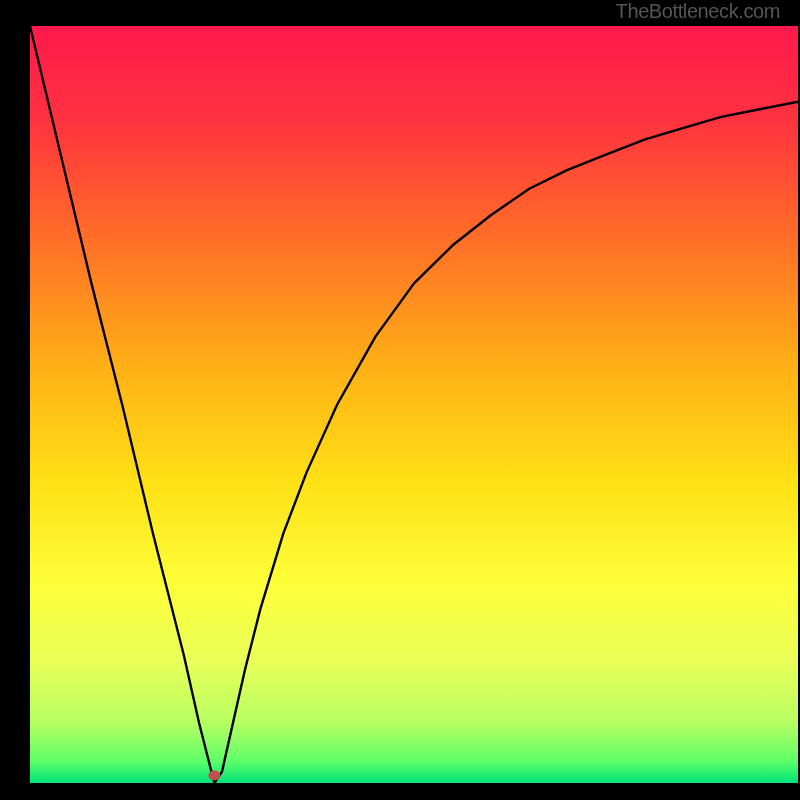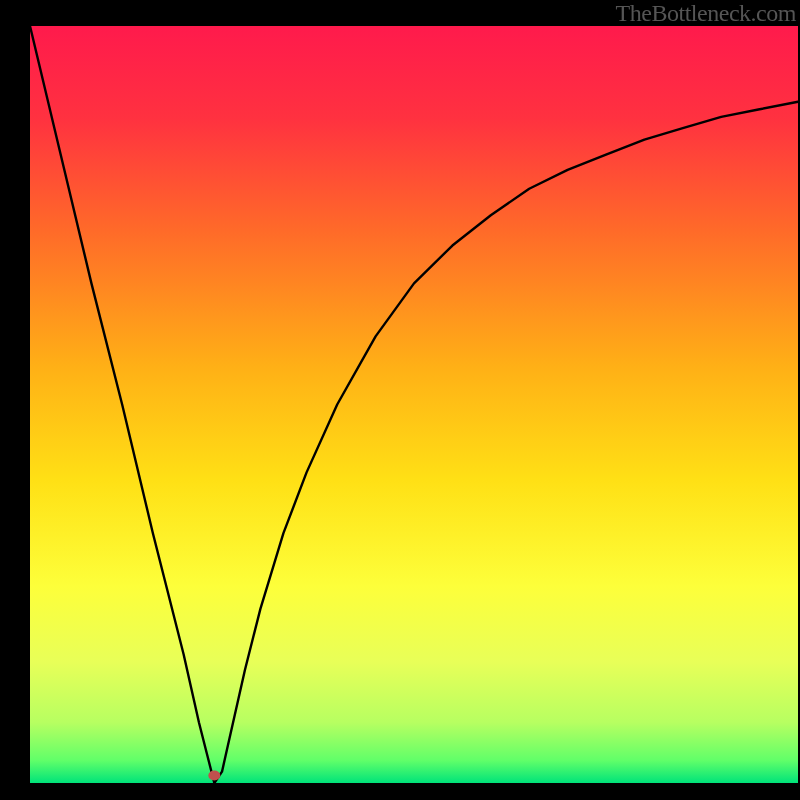--- a/index.html
+++ b/index.html
@@ -11,23 +11,23 @@
     overflow: hidden;
   }
   .chart-container {
     position: relative;
     width: 800px;
     height: 800px;
   }
   .brand {
     position: absolute;
     top: 0;
-    right: 4px;
-    font-family: Liberation Serif, serif;
-    font-size: 24px;
+    right: 20px;
+    font-family: Liberation Sans, sans-serif;
+    font-size: 20px;
     font-weight: 500;
     color: #555555;
     letter-spacing: -0.02em;
   }
   svg.plot {
     position: absolute;
     left: 0;
     top: 0;
   }
 </style>

